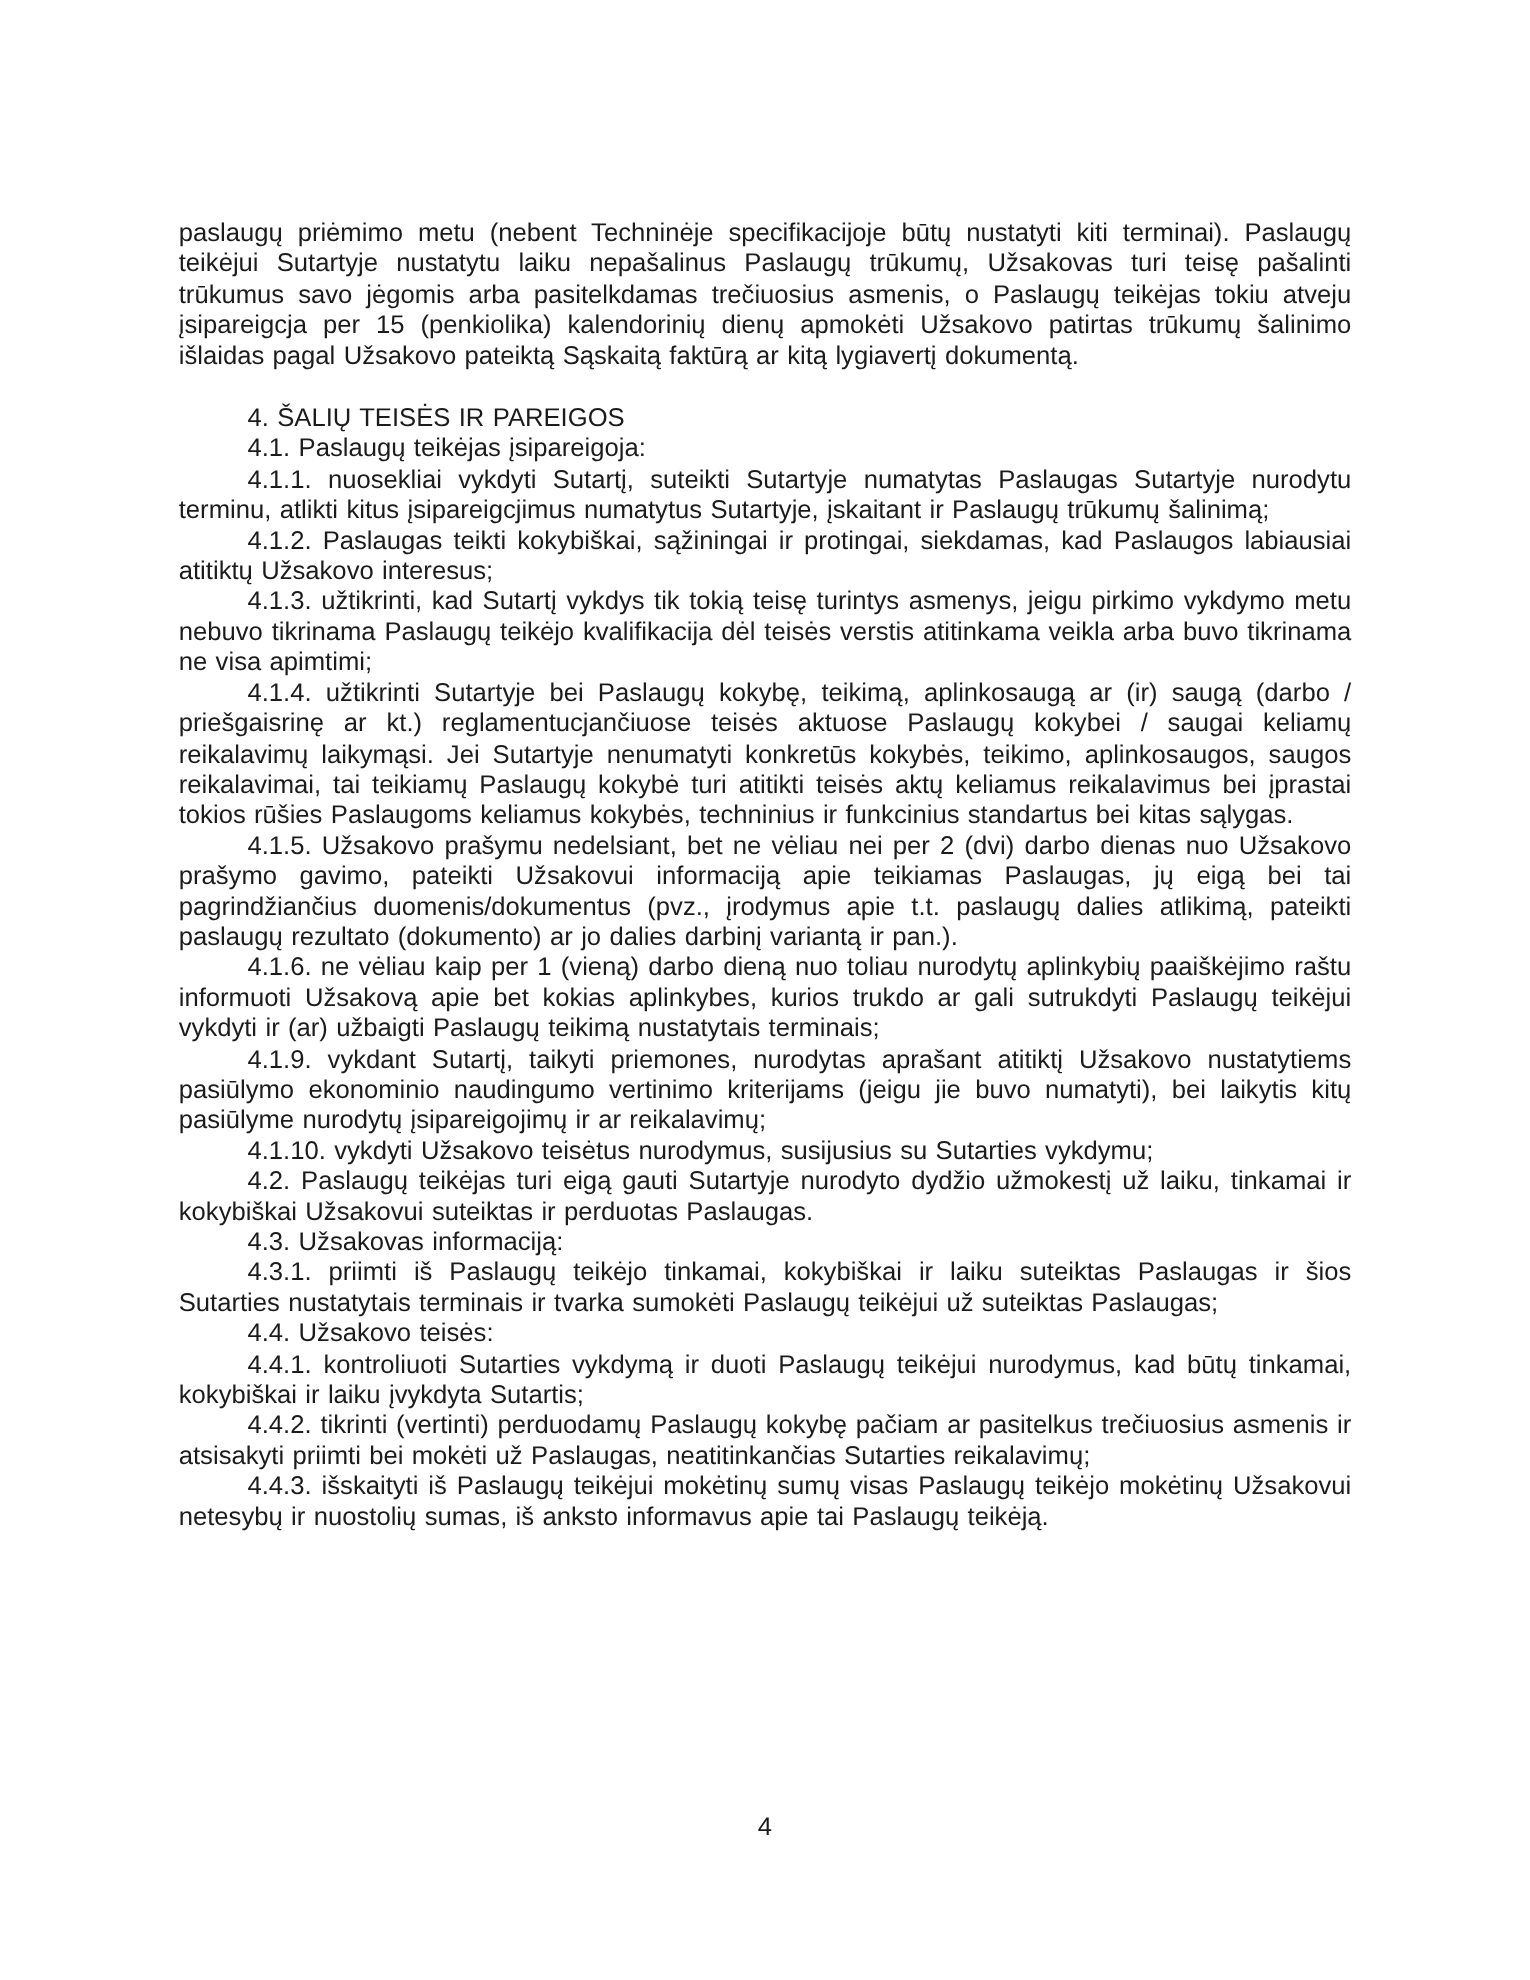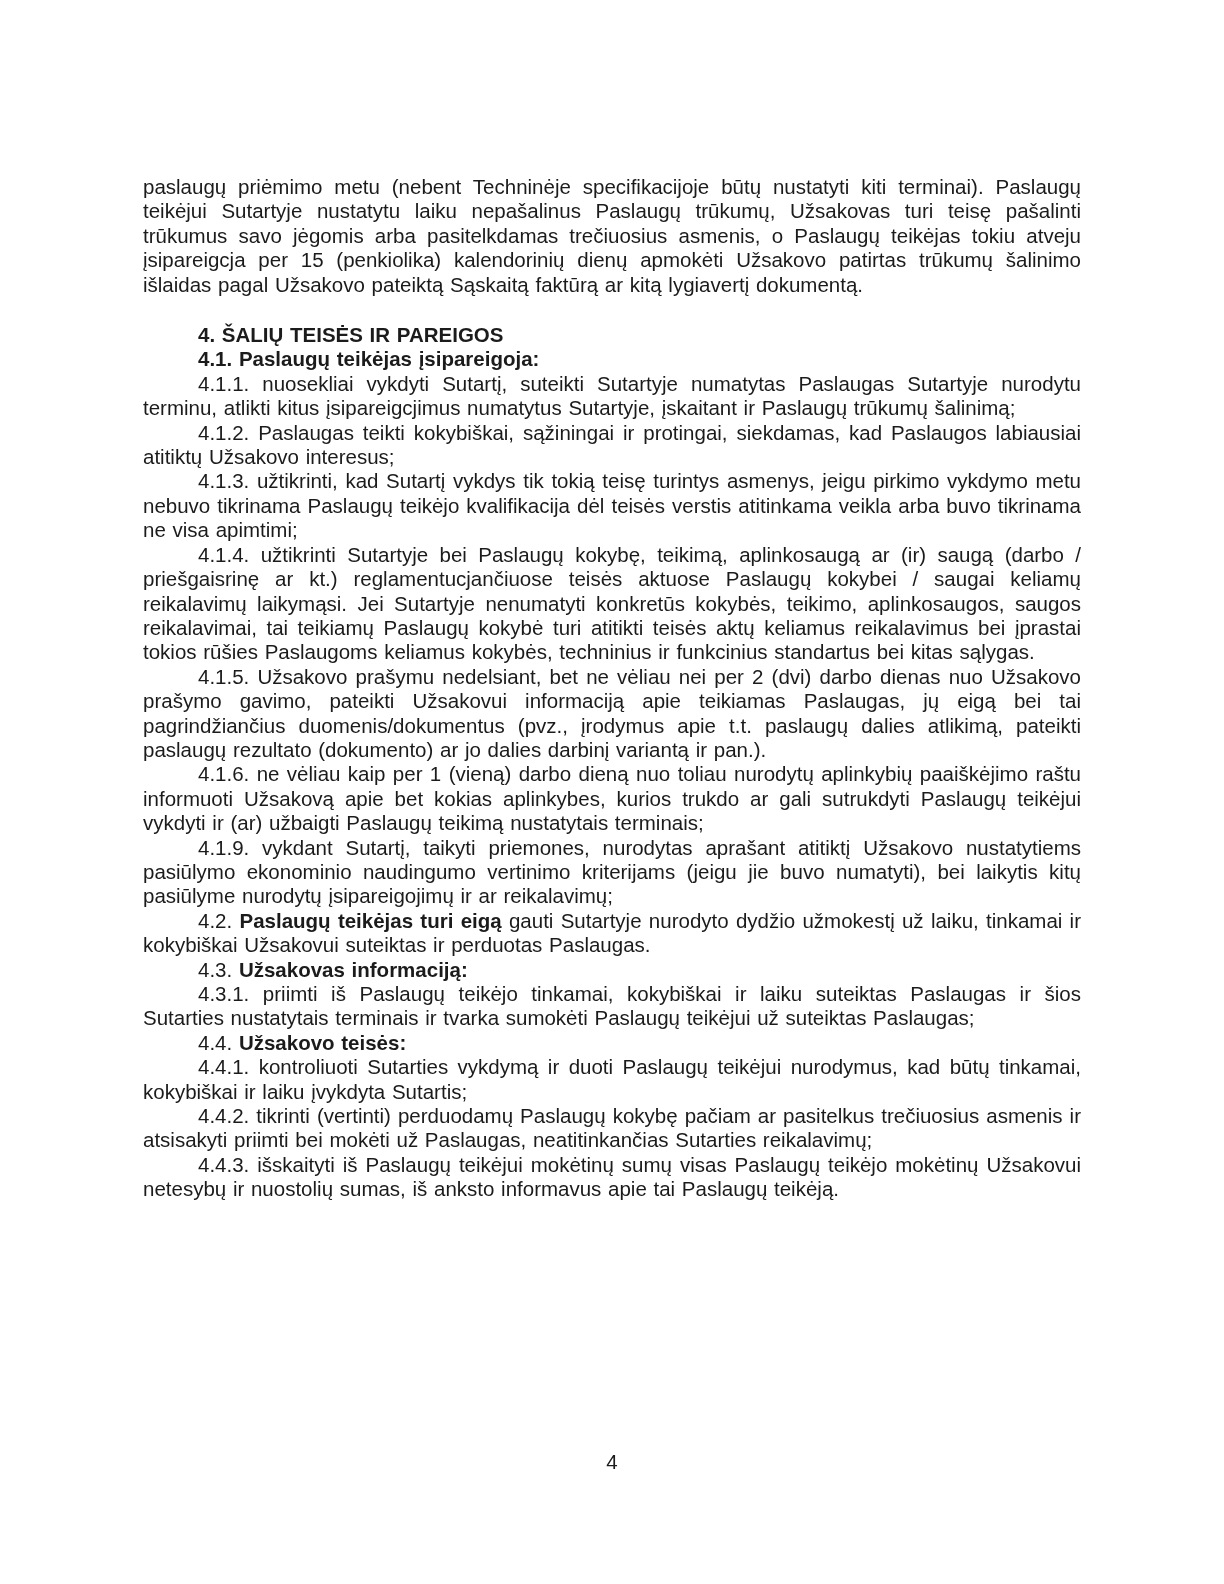--- a/index.html
+++ b/index.html
@@ -31,21 +31,21 @@
     text-indent: 55px;
     word-spacing: 1px;
   }
   .para.no-indent {
     text-indent: 0;
   }
   .para.space-before {
     margin-top: 26px;
   }
   .bold {
-    font-weight: bold;
+    font-weight: normal;
   }
   .page-number {
     position: absolute;
     top: 1450px;
     left: 0;
     width: 100%;
     text-align: center;
     font-size: 20.5px;
     line-height: 24.4px;
     color: #1b1b1b;
@@ -59,20 +59,21 @@
       <p class="para no-indent"><span>paslaugų priėmimo metu (nebent Techninėje specifikacijoje būtų nustatyti kiti terminai). Paslaugų teikėjui Sutartyje nustatytu laiku nepašalinus Paslaugų trūkumų, Užsakovas turi teisę pašalinti trūkumus savo jėgomis arba pasitelkdamas trečiuosius asmenis, o Paslaugų teikėjas tokiu atveju įsipareigcja per 15 (penkiolika) kalendorinių dienų apmokėti Užsakovo patirtas trūkumų šalinimo išlaidas pagal Užsakovo pateiktą Sąskaitą faktūrą ar kitą lygiavertį dokumentą.</span></p>
       <p class="para space-before"><span class="bold">4. ŠALIŲ TEISĖS IR PAREIGOS</span></p>
       <p class="para"><span class="bold">4.1. Paslaugų teikėjas įsipareigoja:</span></p>
       <p class="para"><span>4.1.1. nuosekliai vykdyti Sutartį, suteikti Sutartyje numatytas Paslaugas Sutartyje nurodytu terminu, atlikti kitus įsipareigcjimus numatytus Sutartyje, įskaitant ir Paslaugų trūkumų šalinimą;</span></p>
       <p class="para"><span>4.1.2. Paslaugas teikti kokybiškai, sąžiningai ir protingai, siekdamas, kad Paslaugos labiausiai atitiktų Užsakovo interesus;</span></p>
       <p class="para"><span>4.1.3. užtikrinti, kad Sutartį vykdys tik tokią teisę turintys asmenys, jeigu pirkimo vykdymo metu nebuvo tikrinama Paslaugų teikėjo kvalifikacija dėl teisės verstis atitinkama veikla arba buvo tikrinama ne visa apimtimi;</span></p>
       <p class="para"><span>4.1.4. užtikrinti Sutartyje bei Paslaugų kokybę, teikimą, aplinkosaugą ar (ir) saugą (darbo / priešgaisrinę ar kt.) reglamentucjančiuose teisės aktuose Paslaugų kokybei / saugai keliamų reikalavimų laikymąsi. Jei Sutartyje nenumatyti konkretūs kokybės, teikimo, aplinkosaugos, saugos reikalavimai, tai teikiamų Paslaugų kokybė turi atitikti teisės aktų keliamus reikalavimus bei įprastai tokios rūšies Paslaugoms keliamus kokybės, techninius ir funkcinius standartus bei kitas sąlygas.</span></p>
       <p class="para"><span>4.1.5. Užsakovo prašymu nedelsiant, bet ne vėliau nei per 2 (dvi) darbo dienas nuo Užsakovo prašymo gavimo, pateikti Užsakovui informaciją apie teikiamas Paslaugas, jų eigą bei tai pagrindžiančius duomenis/dokumentus (pvz., įrodymus apie t.t. paslaugų dalies atlikimą, pateikti paslaugų rezultato (dokumento) ar jo dalies darbinį variantą ir pan.).</span></p>
       <p class="para"><span>4.1.6. ne vėliau kaip per 1 (vieną) darbo dieną nuo toliau nurodytų aplinkybių paaiškėjimo raštu informuoti Užsakovą apie bet kokias aplinkybes, kurios trukdo ar gali sutrukdyti Paslaugų teikėjui vykdyti ir (ar) užbaigti Paslaugų teikimą nustatytais terminais;</span></p>
       <p class="para"><span>4.1.9. vykdant Sutartį, taikyti priemones, nurodytas aprašant atitiktį Užsakovo nustatytiems pasiūlymo ekonominio naudingumo vertinimo kriterijams (jeigu jie buvo numatyti), bei laikytis kitų pasiūlyme nurodytų įsipareigojimų ir ar reikalavimų;</span></p>
+      <p class="para"><span>4.1.10. vykdyti Užsakovo teisėtus nurodymus, susijusius su Sutarties vykdymu;</span></p>
       <p class="para"><span>4.2. </span><span class="bold">Paslaugų teikėjas turi eigą</span><span> gauti Sutartyje nurodyto dydžio užmokestį už laiku, tinkamai ir kokybiškai Užsakovui suteiktas ir perduotas Paslaugas.</span></p>
       <p class="para"><span>4.3. </span><span class="bold">Užsakovas informaciją:</span></p>
       <p class="para"><span>4.3.1. priimti iš Paslaugų teikėjo tinkamai, kokybiškai ir laiku suteiktas Paslaugas ir šios Sutarties nustatytais terminais ir tvarka sumokėti Paslaugų teikėjui už suteiktas Paslaugas;</span></p>
       <p class="para"><span>4.4. </span><span class="bold">Užsakovo teisės:</span></p>
       <p class="para"><span>4.4.1. kontroliuoti Sutarties vykdymą ir duoti Paslaugų teikėjui nurodymus, kad būtų tinkamai, kokybiškai ir laiku įvykdyta Sutartis;</span></p>
       <p class="para"><span>4.4.2. tikrinti (vertinti) perduodamų Paslaugų kokybę pačiam ar pasitelkus trečiuosius asmenis ir atsisakyti priimti bei mokėti už Paslaugas, neatitinkančias Sutarties reikalavimų;</span></p>
       <p class="para"><span>4.4.3. išskaityti iš Paslaugų teikėjui mokėtinų sumų visas Paslaugų teikėjo mokėtinų Užsakovui netesybų ir nuostolių sumas, iš anksto informavus apie tai Paslaugų teikėją.</span></p>
     </div>
   <div class="page-number">4</div>
 </div>

